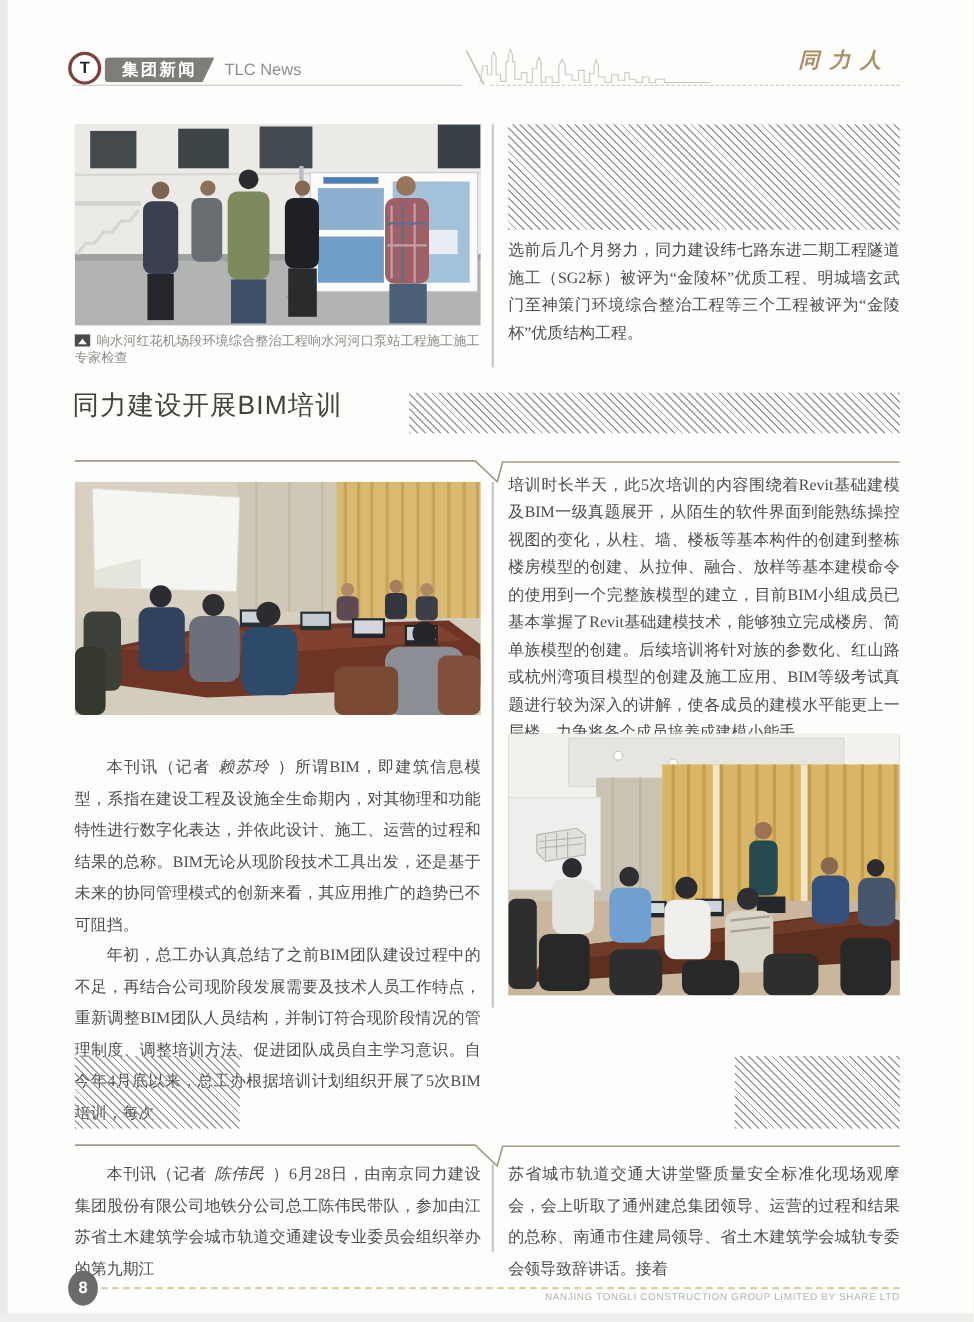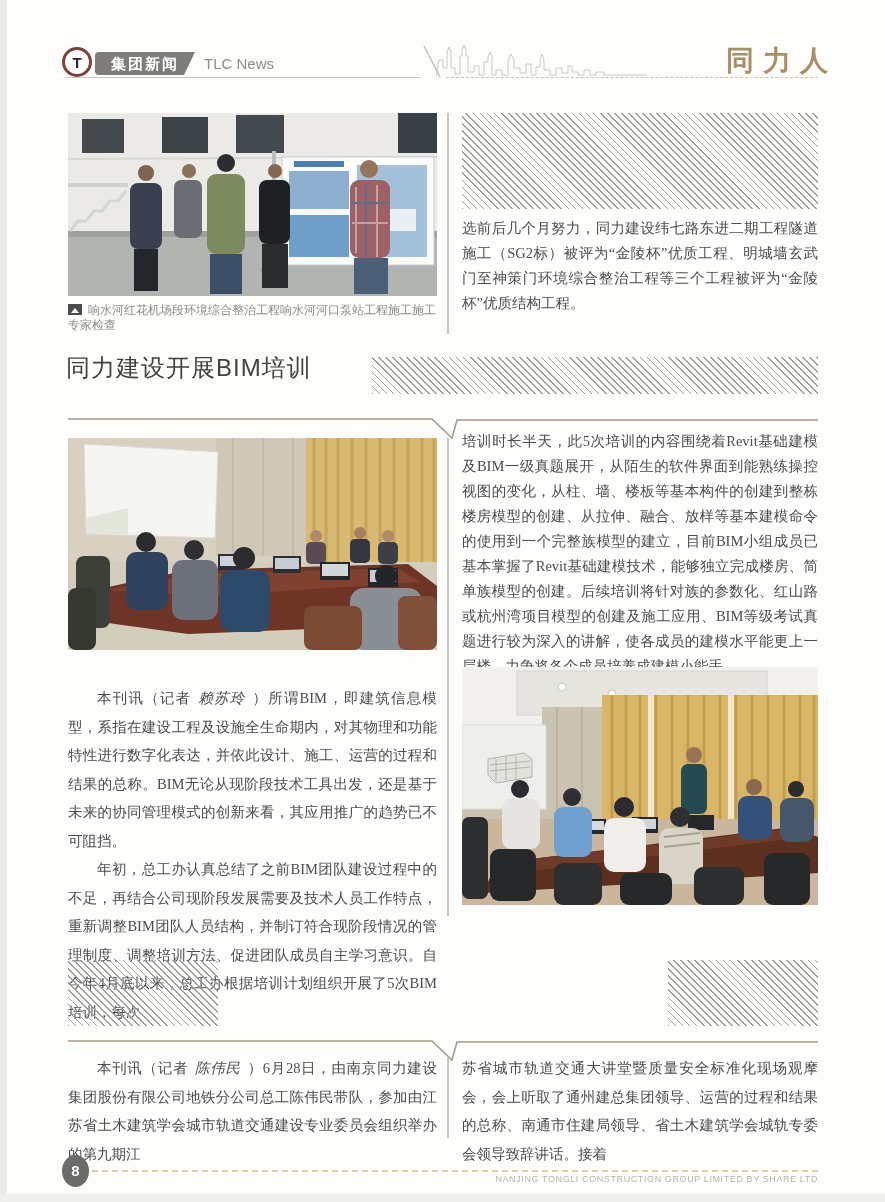--- a/index.html
+++ b/index.html
@@ -15,22 +15,22 @@
         font:bold 15px "Liberation Sans",sans-serif;color:#262631;}
   .badge{position:absolute;left:95px;top:52px;width:100px;height:23px;background:#7f7d7a;
         color:#ffffff;font:bold 15px "Liberation Sans",sans-serif;line-height:23px;text-align:center;
         letter-spacing:2px;border-radius:4px 0 0 4px;
         clip-path:polygon(0 0,100% 0,calc(100% - 11px) 100%,0 100%);}
   .tlc{position:absolute;left:204px;top:55px;font:15px "Liberation Sans",sans-serif;color:#8e8e8c;}
   .hdr-line-left{position:absolute;left:66px;top:77px;width:354px;height:1px;background:#c7c7c3;}
   .hdr-diag{position:absolute;left:420px;top:44px;width:22px;height:34px;}
   .skyline{position:absolute;left:436px;top:42px;}
   .hdr-line-right{position:absolute;left:446px;top:77px;width:372px;border-top:1px dashed #cfc0a4;}
-  .masthead{position:absolute;left:726px;top:42px;font-weight:bold;
-        font-size:28px;letter-spacing:9px;color:#a98f63;font-family:"Liberation Serif",serif;}
+  .masthead{position:absolute;left:726px;top:42px;font-style:italic;font-weight:bold;
+        font-size:19px;letter-spacing:9px;color:#a98f63;font-family:"Liberation Serif",serif;}
 
   
   .hatch{background-image:repeating-linear-gradient(45deg,#9d9d9b 0,#9d9d9b 1.2px,rgba(0,0,0,0) 1.2px,rgba(0,0,0,0) 5px);}
   .vdiv{position:absolute;left:447px;width:2px;background:#c6c6c4;}
   .photo{position:absolute;overflow:hidden;background:#ddd;}
   .body-text{position:absolute;font-size:14.5px;text-align:justify;color:#4c4c4c;margin:0;}
   .body-text p{margin:0;}
   .indent{text-indent:2em;}
   .reporter{font-style:italic;margin:0 7px;}
   .notch{position:absolute;left:68px;width:750px;height:28px;}

